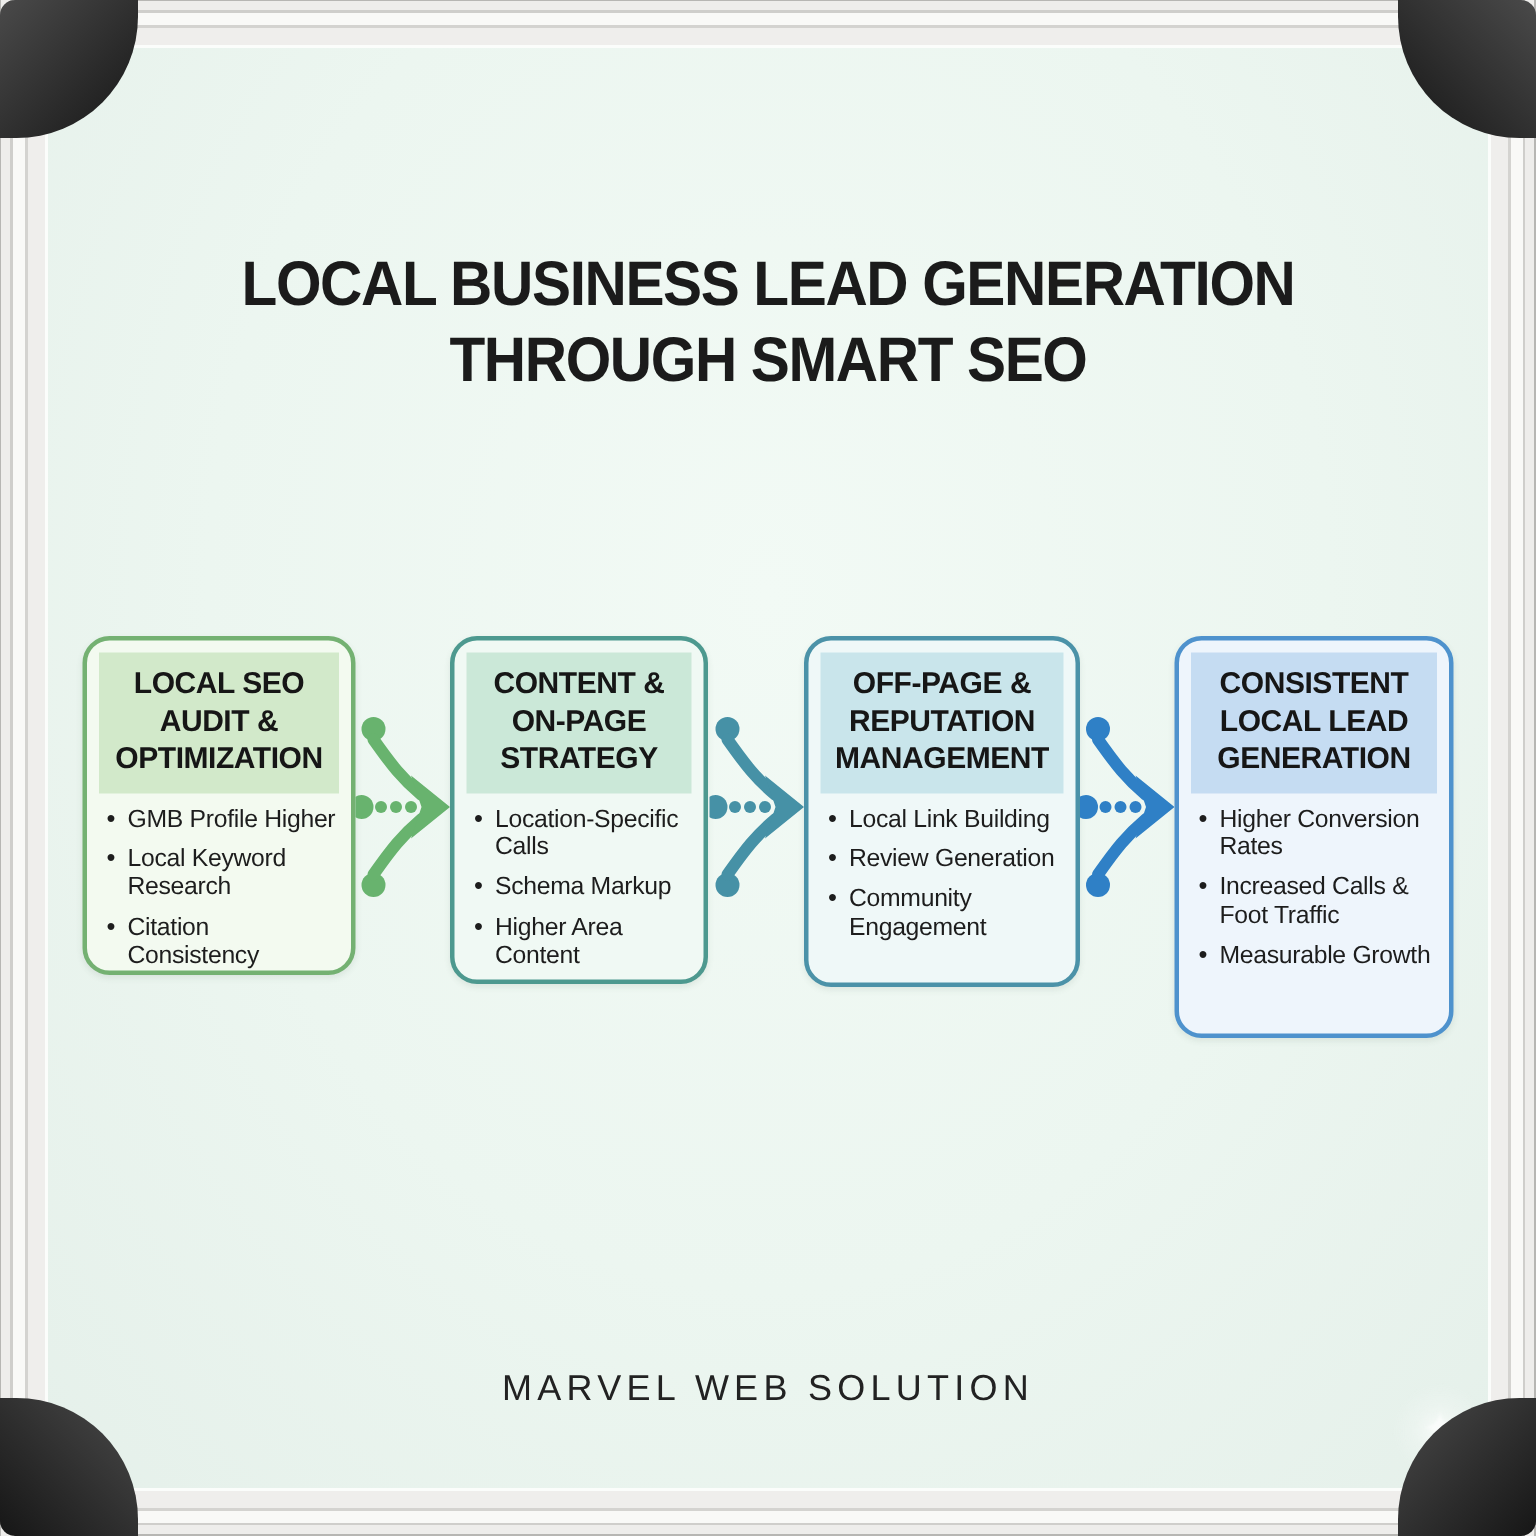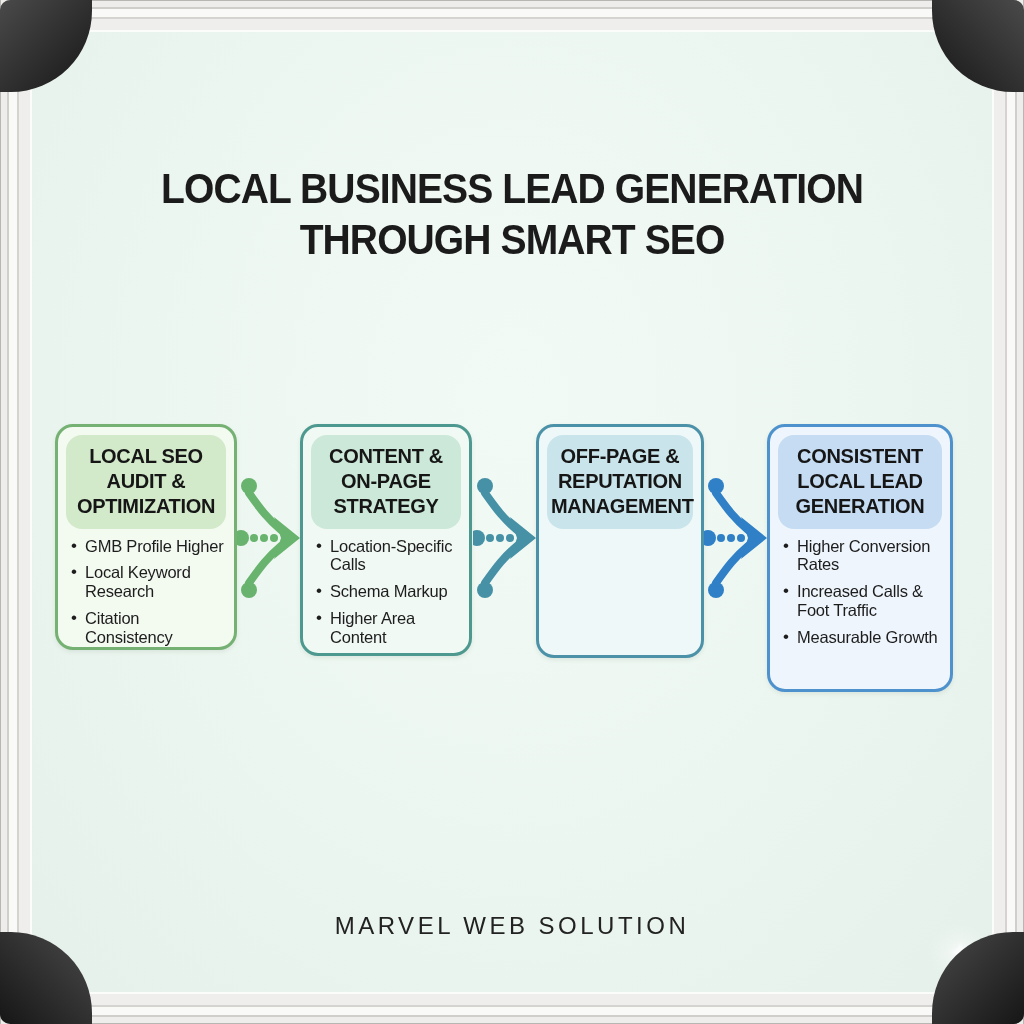--- a/index.html
+++ b/index.html
@@ -44,36 +44,36 @@
     position:absolute; left:55px; top:424px; width:914px; z-index:2;
     display:flex; align-items:flex-start;
   }
   .step {
     border:3px solid var(--border,#888); border-radius:18px;
     background:var(--bbg,#fff);
     box-shadow:0 2px 4px rgba(60,90,70,0.10);
     display:flex; flex-direction:column;
   }
   .step-heading {
-    margin:8px 8px 6px 8px; padding:9px 4px; border-radius:16px;
+    margin:8px 8px 6px 8px; padding:9px 4px; border-radius:0;
     background:var(--hbg,#ddd); color:#161616;
     font-weight:700; font-size:20px; line-height:1.26; letter-spacing:-0.3px;
     text-align:center; white-space:pre-line;
   }
   .step ul { list-style:none; padding:2px 8px 8px 12px; }
   .step li {
     position:relative; padding-left:15px; margin-bottom:8px;
     font-size:16.5px; line-height:1.14; color:#1d1d1d; letter-spacing:-0.2px;
   }
   .step li::before {
     content:"•"; position:absolute; left:1px; top:-1px; color:#1d1d1d; font-size:17px;
   }
   .s1 { width:182px; height:226px; }
   .s2 { width:172px; height:232px; }
-  .s3 { width:168px; height:234px; }
+  .s3 { width:184px; height:234px; }
   .s4 { width:186px; height:268px; }
 
   .arrow-gap { flex:0 0 auto; display:flex; justify-content:center; }
   .arrow-gap svg { display:block; }
   .g1 { width:63px; margin-top:52px; }
   .g2 { width:64px; margin-top:52px; }
   .g3 { width:63px; margin-top:52px; }
 
   
   .watermark {
@@ -163,20 +163,25 @@
       <circle cx="27" cy="62" r="4" fill="currentColor"></circle>
       <circle cx="37" cy="62" r="4" fill="currentColor"></circle>
       <polygon points="37,41 63,62 37,83 44,62" fill="currentColor"></polygon>
     </svg>
   </div>
 
   <div class="step s3" style="--border: #4b92a8; --hbg: #c9e5eb; --bbg: #eff8f8;">
     <div class="step-heading">OFF-PAGE &amp;
 REPUTATION
 MANAGEMENT</div>
+    <ul>
+      <li>Local Link Building</li>
+      <li>Review Generation</li>
+      <li>Community Engagement</li>
+    </ul>
   </div>
 
   <div class="arrow-gap g3" style="color: rgb(47, 128, 198);">
     <svg width="63" height="124" viewBox="0 0 63 124">
       <circle cx="12" cy="10" r="8" fill="currentColor"></circle>
       <circle cx="12" cy="114" r="8" fill="currentColor"></circle>
       <path d="M12,17 C24,34 31,43 44,54" stroke="currentColor" stroke-width="8" fill="none" stroke-linecap="round"></path>
       <path d="M12,107 C24,90 31,81 44,70" stroke="currentColor" stroke-width="8" fill="none" stroke-linecap="round"></path>
       <circle cx="4" cy="62" r="8" fill="currentColor"></circle>
       <circle cx="17" cy="62" r="4" fill="currentColor"></circle>

